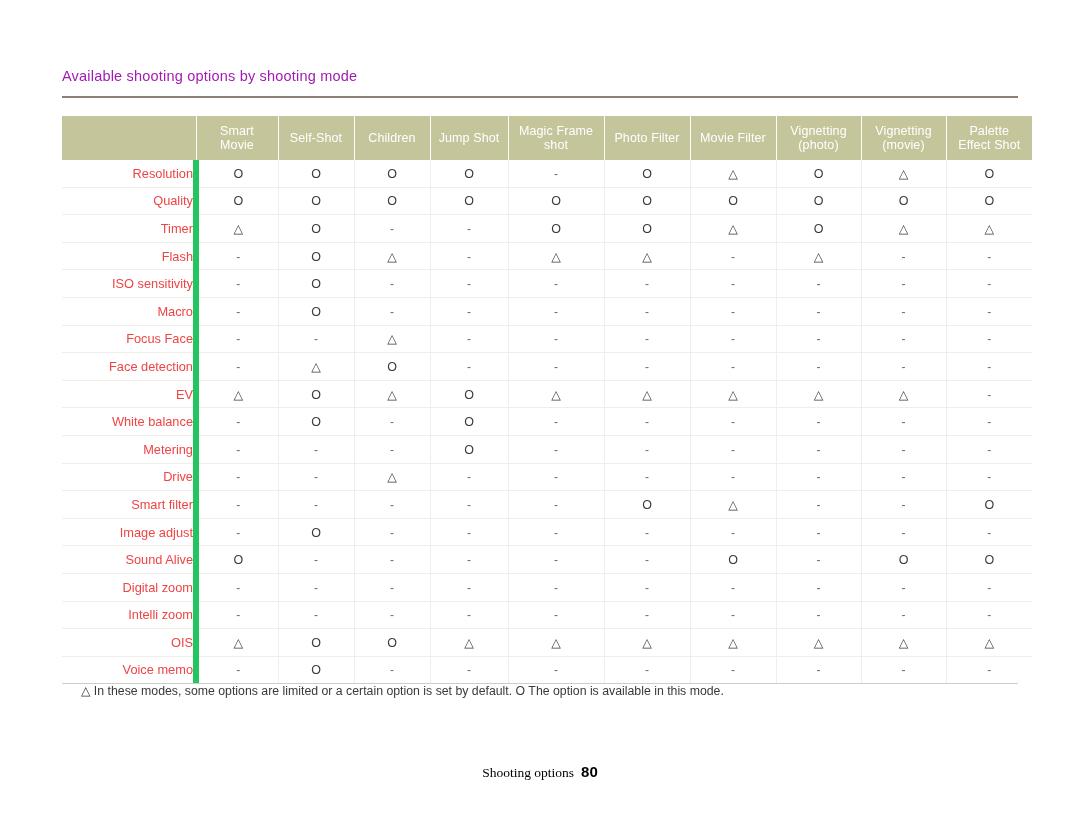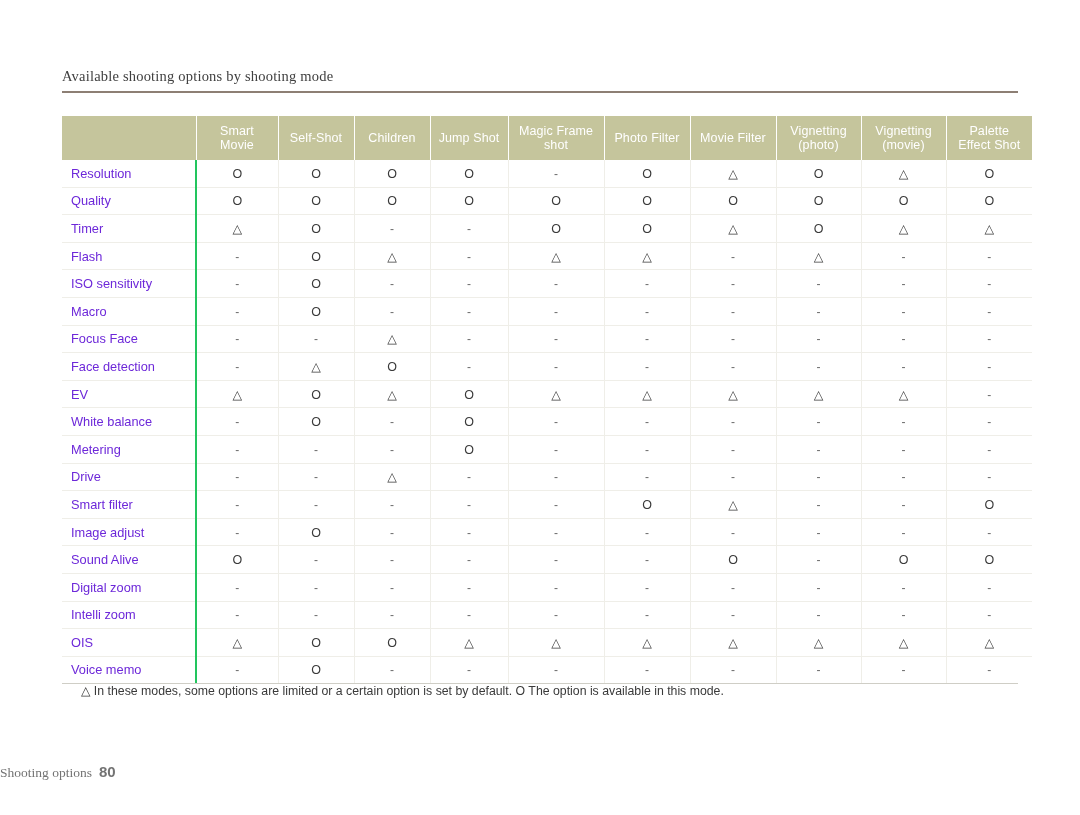--- a/index.html
+++ b/index.html
@@ -23,26 +23,25 @@
 
   
   .running-head {
     position: absolute;
     left: 62px;
     top: 68px;
     width: 956px;
   }
   .running-head-title {
     font-size: 14.5px;
-    color: #404040;
+    color: #a21caf;
     letter-spacing: 0.2px;
     font-weight: 400;
-    padding-bottom: 6px;
+    padding-bottom: 12px;
     white-space: nowrap;
-    font-family: Liberation Serif, serif;
   }
   .running-head-rule {
     height: 1.5px;
     background: #8d7f74;
     width: 100%;
   }
 
   
   .table-wrap {
     position: absolute;
@@ -81,25 +80,25 @@
     font-size: 12.8px;
     text-align: center;
     vertical-align: middle;
     border-bottom: 1px solid #efeee8;
     border-right: 1px solid #efeee8;
     color: #231f20;
   }
   tbody td:last-child { border-right: none; }
   tbody tr:last-child td { border-bottom: none; }
   tbody td.rowlabel {
-    text-align: left;
+    text-align: right;
     padding-left: 9px;
     font-size: 12.8px;
-    color: #6d28d9;
-    border-right: 2px solid #22c55e;
+    color: #ef4444;
+    border-right: 6px solid #22c55e;
   }
   .mark {
     display: inline-block;
     font-size: 12.5px;
     line-height: 1;
     color: #3a3a3a;
   }
   .mark.dash { color: #6b6b6b; font-size: 12px; }
 
   .table-bottom-rule {
@@ -121,22 +120,23 @@
     white-space: nowrap;
     margin-left: 19px;
   }
 
   
   .page-footer {
     position: absolute;
     left: 0;
     top: 763px;
     width: 1080px;
+    text-align: center;
     font-size: 13px;
-    color: #737373;
+    color: #000000;
   }
   .page-footer .label {
     font-family: "Liberation Serif", serif;
     font-size: 13.5px;
   }
   .page-footer .num {
     font-weight: bold;
     font-size: 15px;
     margin-left: 7px;
   }

